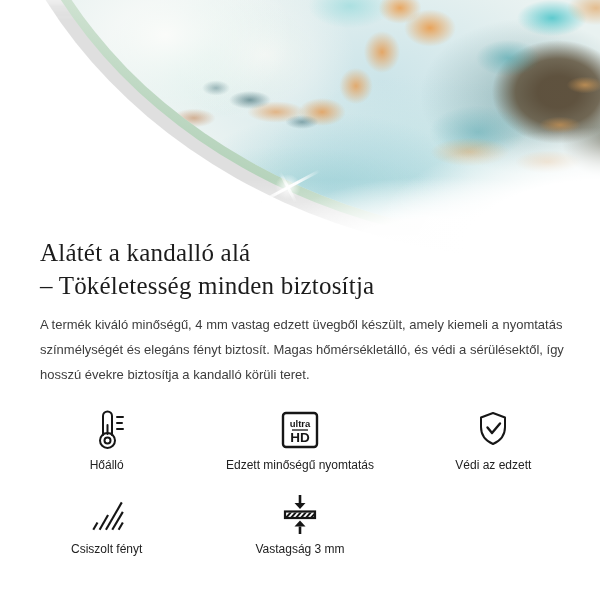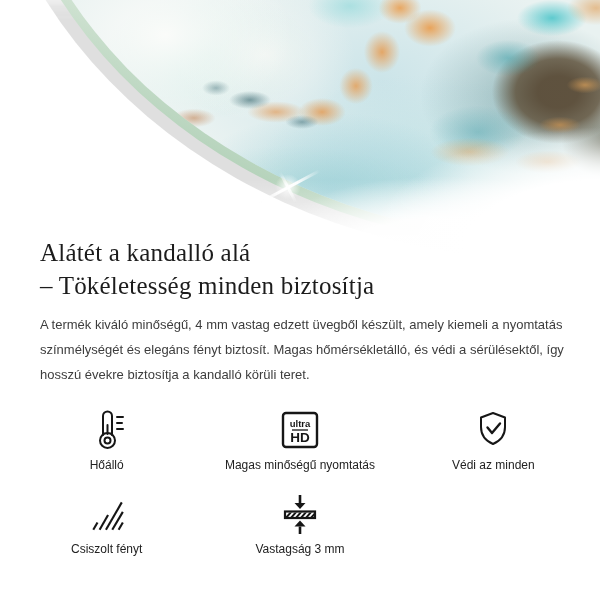--- a/index.html
+++ b/index.html
@@ -134,31 +134,31 @@
 
       <div class="feature">
         <div class="ficon">
           <svg class="fi" width="44" height="44" viewBox="0 0 44 44">
             <rect x="5" y="5" width="34" height="34" rx="3" stroke-width="2.4"></rect>
             <line x1="14" y1="22" x2="30" y2="22" stroke-width="1.3"></line>
             <text x="22" y="19" text-anchor="middle" font-size="9.5" font-weight="600" font-family="Liberation Sans, sans-serif" fill="#161616" stroke="none">ultra</text>
             <text x="22" y="34" text-anchor="middle" font-size="13.5" font-weight="700" font-family="Liberation Sans, sans-serif" fill="#161616" stroke="none">HD</text>
           </svg>
         </div>
-        <div class="flabel">Magas minőségű nyomtatás</div>
+        <div class="flabel">Edzett minőségű nyomtatás</div>
       </div>
 
       <div class="feature">
         <div class="ficon">
           <svg class="fi" width="44" height="44" viewBox="0 0 44 44" stroke-linejoin="round">
             <path d="M22 5 L34 9.5 V19 c0 8.5 -5 14 -12 17 c-7 -3 -12 -8.5 -12 -17 V9.5 Z"></path>
             <path d="M16.5 19.5 l4.5 5.5 L29 15.5" stroke-width="2.4" stroke-linecap="round"></path>
           </svg>
         </div>
-        <div class="flabel">Védi az minden</div>
+        <div class="flabel">Védi az edzett</div>
       </div>
 
 
       <div class="feature">
         <div class="ficon">
           <svg class="fi" width="38" height="38" viewBox="0 0 36 36" stroke-width="3.2" stroke-linecap="butt">
             <line x1="5" y1="33" x2="9" y2="26"></line>
             <line x1="11" y1="33" x2="19" y2="19"></line>
             <line x1="17" y1="33" x2="32" y2="7"></line>
             <line x1="23" y1="33" x2="33" y2="16"></line>

